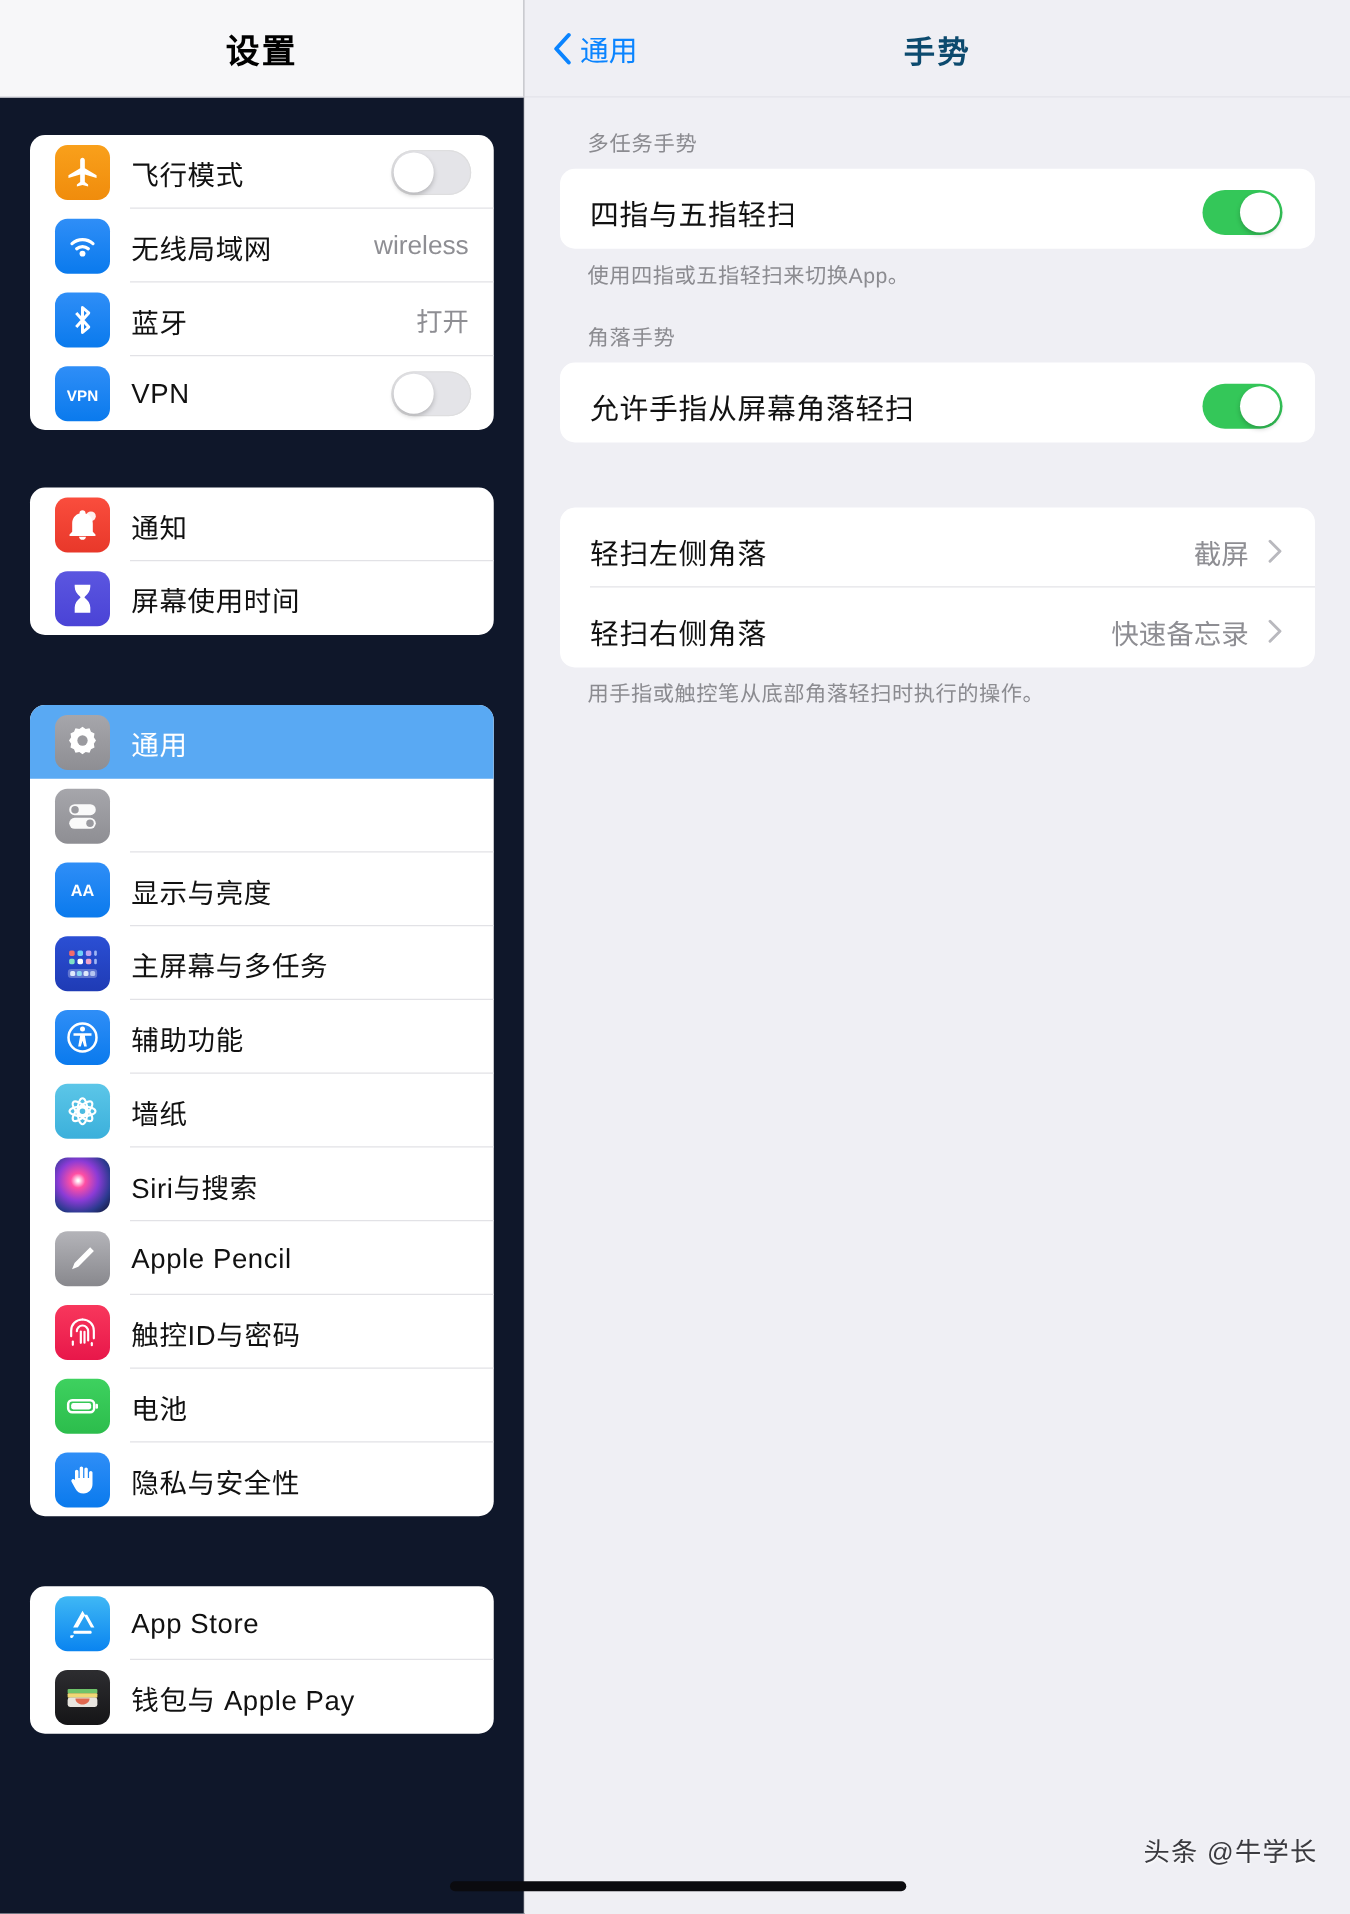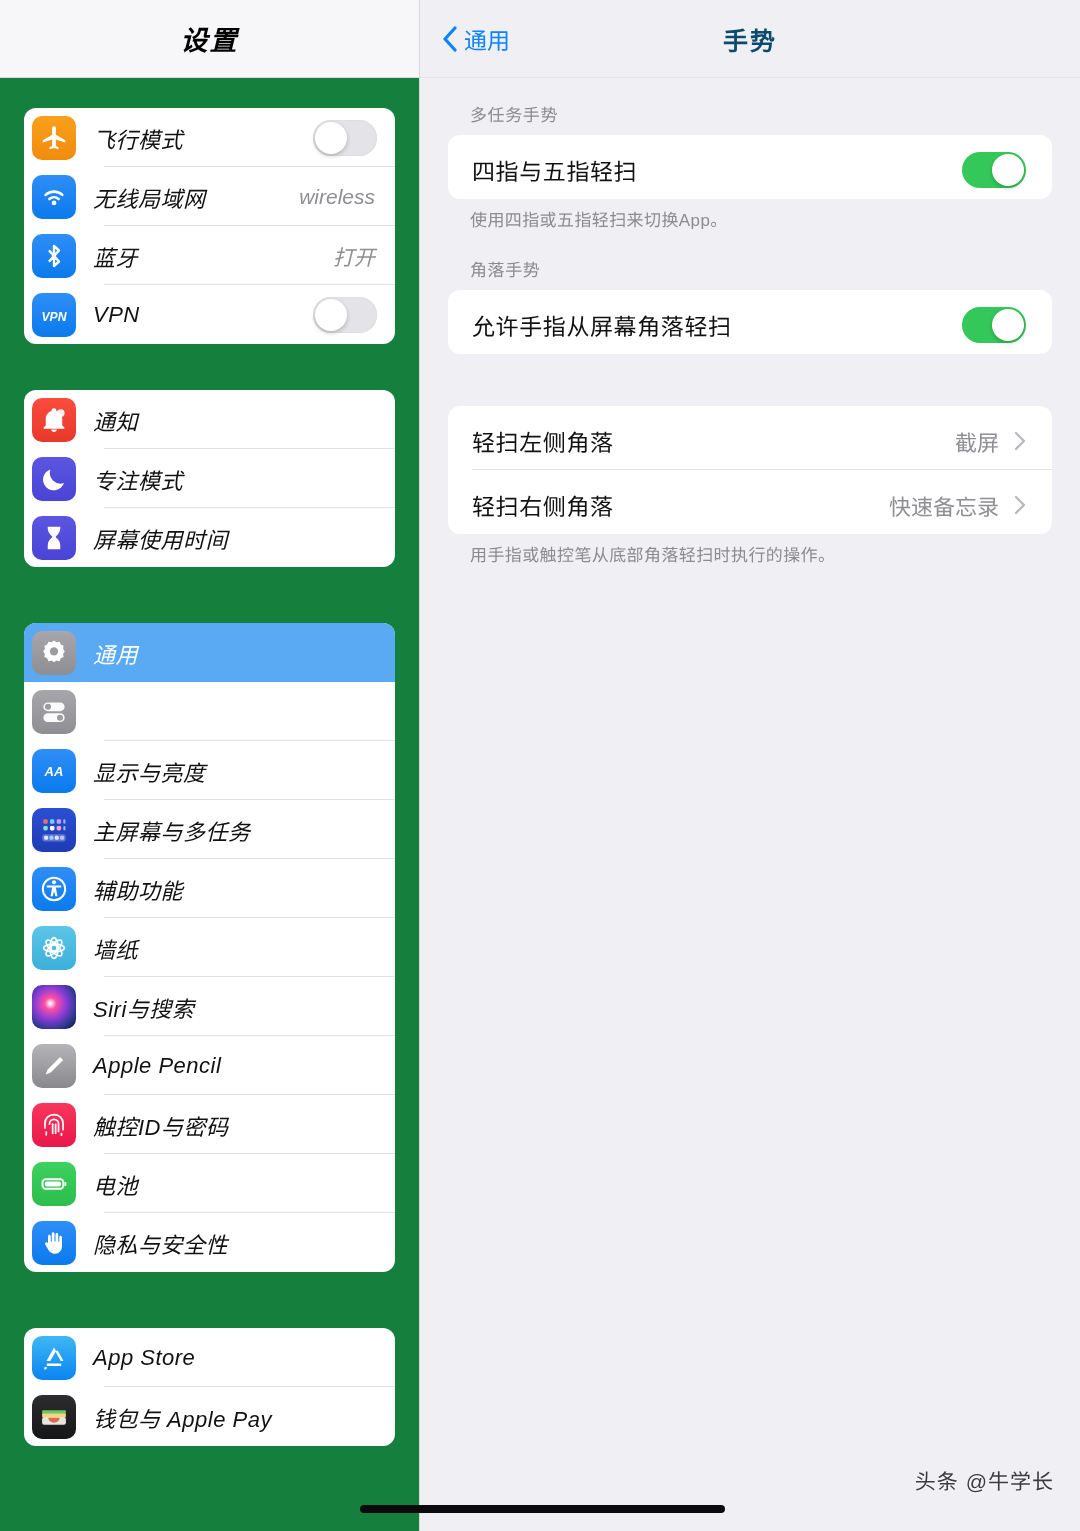--- a/index.html
+++ b/index.html
@@ -18,23 +18,22 @@
   #statusbar .sb-right { position:absolute; right:34px; top:-6px; font-size:13px; color:#c9c9cf; }
   #statusbar .sb-batt  { position:absolute; right:14px; top:-2px; width:26px; height:11px;
                          border:1.5px solid #d2d2d8; border-radius:3px; }
 
   
   #root { position:absolute; inset:0; display:flex; }
 
   
   #sidebar {
     width:420px; height:1531px; position:relative;
-    background:#15803d;
+    background:#0f172a;
     border-right:1px solid #d7d7dc;
-    font-style:italic;
   }
   #sidebar-header {
     height:78px; background:#f7f7f9;
     display:flex; align-items:center; justify-content:center;
     border-bottom:1px solid #dcdce1;
   }
   #sidebar-header .title { font-size:27px; font-weight:bold; color:#000; letter-spacing:2px; }
 
   #sidebar-scroll { position:absolute; top:78px; left:0; right:0; bottom:0; overflow:hidden; }
 
@@ -45,21 +44,21 @@
     overflow:hidden;
   }
   .s-gap-lg { height:46px; }
   .s-gap-xl { height:56px; }
   .s-gap-top { height:30px; }
 
   .s-row {
     position:relative;
     height:59px;
     display:flex; align-items:center;
-    padding-left:8px; padding-right:18px;
+    padding-left:20px; padding-right:18px;
   }
   .s-row.selected { background:#59a9f3; }
   .s-row .sep {
     position:absolute; left:80px; right:0; bottom:0; height:1px; background:#e2e2e6;
   }
   .s-row:last-child .sep { display:none; }
 
   .s-icon {
     width:44px; height:44px; border-radius:10px; flex:0 0 44px;
     display:flex; align-items:center; justify-content:center;
@@ -199,29 +198,20 @@
           <div class="s-gap-lg"></div>
           <div class="s-group">
             <div class="s-row">
               <span class="s-icon" style="background: linear-gradient(rgb(250, 77, 61), rgb(232, 56, 42));">
                 <svg viewBox="0 0 24 24" width="30" height="30">
                   <path fill="#fff" d="M12 21.5c1.2 0 2.2-.9 2.2-2h-4.4c0 1.1 1 2 2.2 2zm6.6-5.2v-5.1c0-3.2-1.8-5.8-4.7-6.5v-.6c0-.9-.8-1.6-1.9-1.6s-1.9.7-1.9 1.6v.6c-2.9.7-4.7 3.3-4.7 6.5v5.1L3.7 18v1h16.6v-1l-1.7-1.7z"></path>
                   <circle cx="17.4" cy="6.4" r="3.1" fill="#fff" opacity=".92"></circle>
                 </svg>
               </span>
               <span class="s-label">通知</span>
-              <span class="sep"></span>
-            </div>
-            <div class="s-row">
-              <span class="s-icon" style="background: linear-gradient(rgb(91, 86, 224), rgb(74, 67, 214));">
-                <svg viewBox="0 0 24 24" width="30" height="30">
-                  <path fill="#fff" d="M20 15.2A8.6 8.6 0 019.1 4.3 8.6 8.6 0 1020 15.2z"></path>
-                </svg>
-              </span>
-              <span class="s-label">专注模式</span>
               <span class="sep"></span>
             </div>
             <div class="s-row">
               <span class="s-icon" style="background: linear-gradient(rgb(91, 86, 224), rgb(74, 67, 214));">
                 <svg viewBox="0 0 24 24" width="30" height="30">
                   <path fill="#fff" d="M7 3h10v1.3c0 2.6-1.6 4.6-3.4 6.2-.4.3-.4.7 0 1C15.4 13 17 15 17 17.6V21H7v-3.4C7 15 8.6 13 10.4 11.5c.4-.3.4-.7 0-1C8.6 8.9 7 6.9 7 4.3V3z"></path>
                 </svg>
               </span>
               <span class="s-label">屏幕使用时间</span>
             </div>

